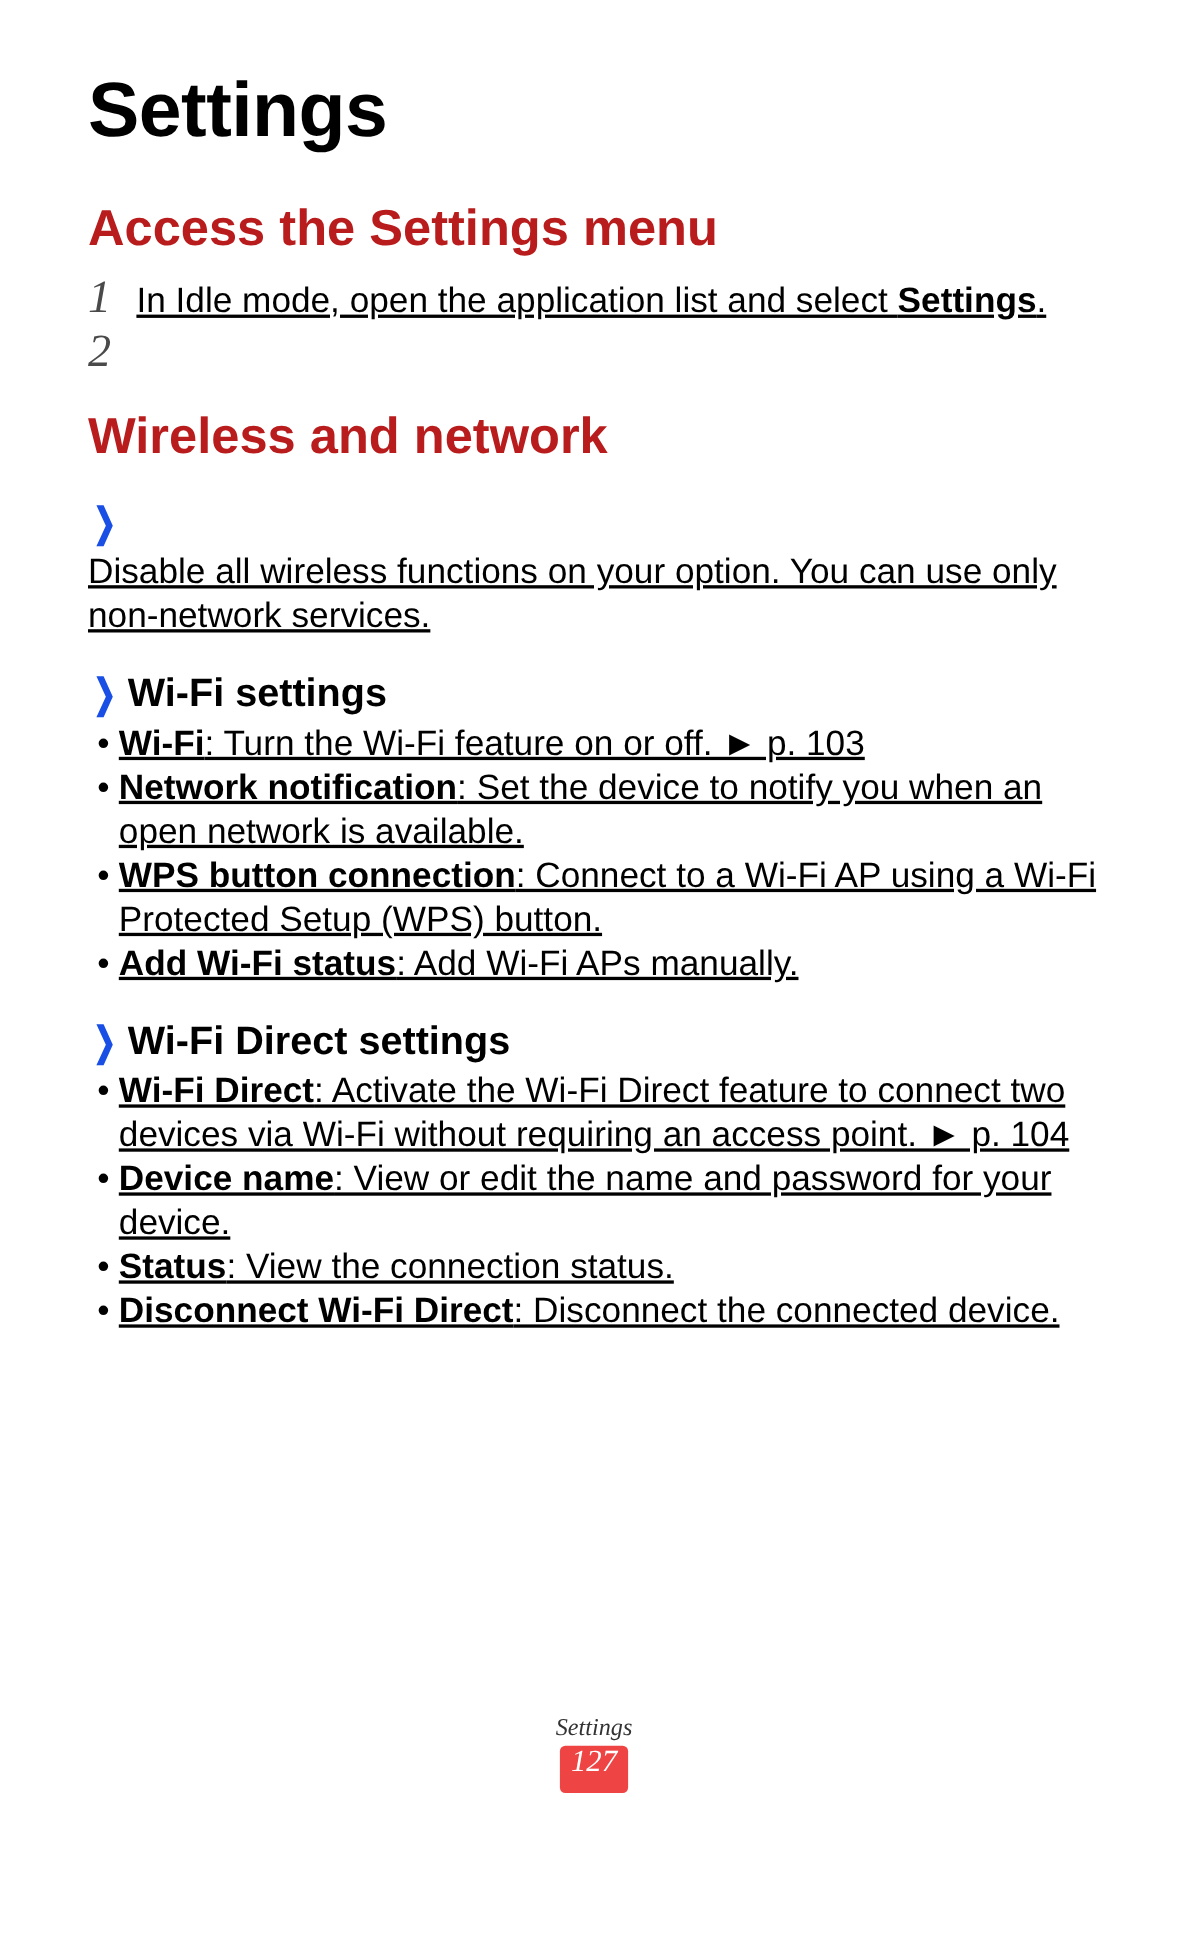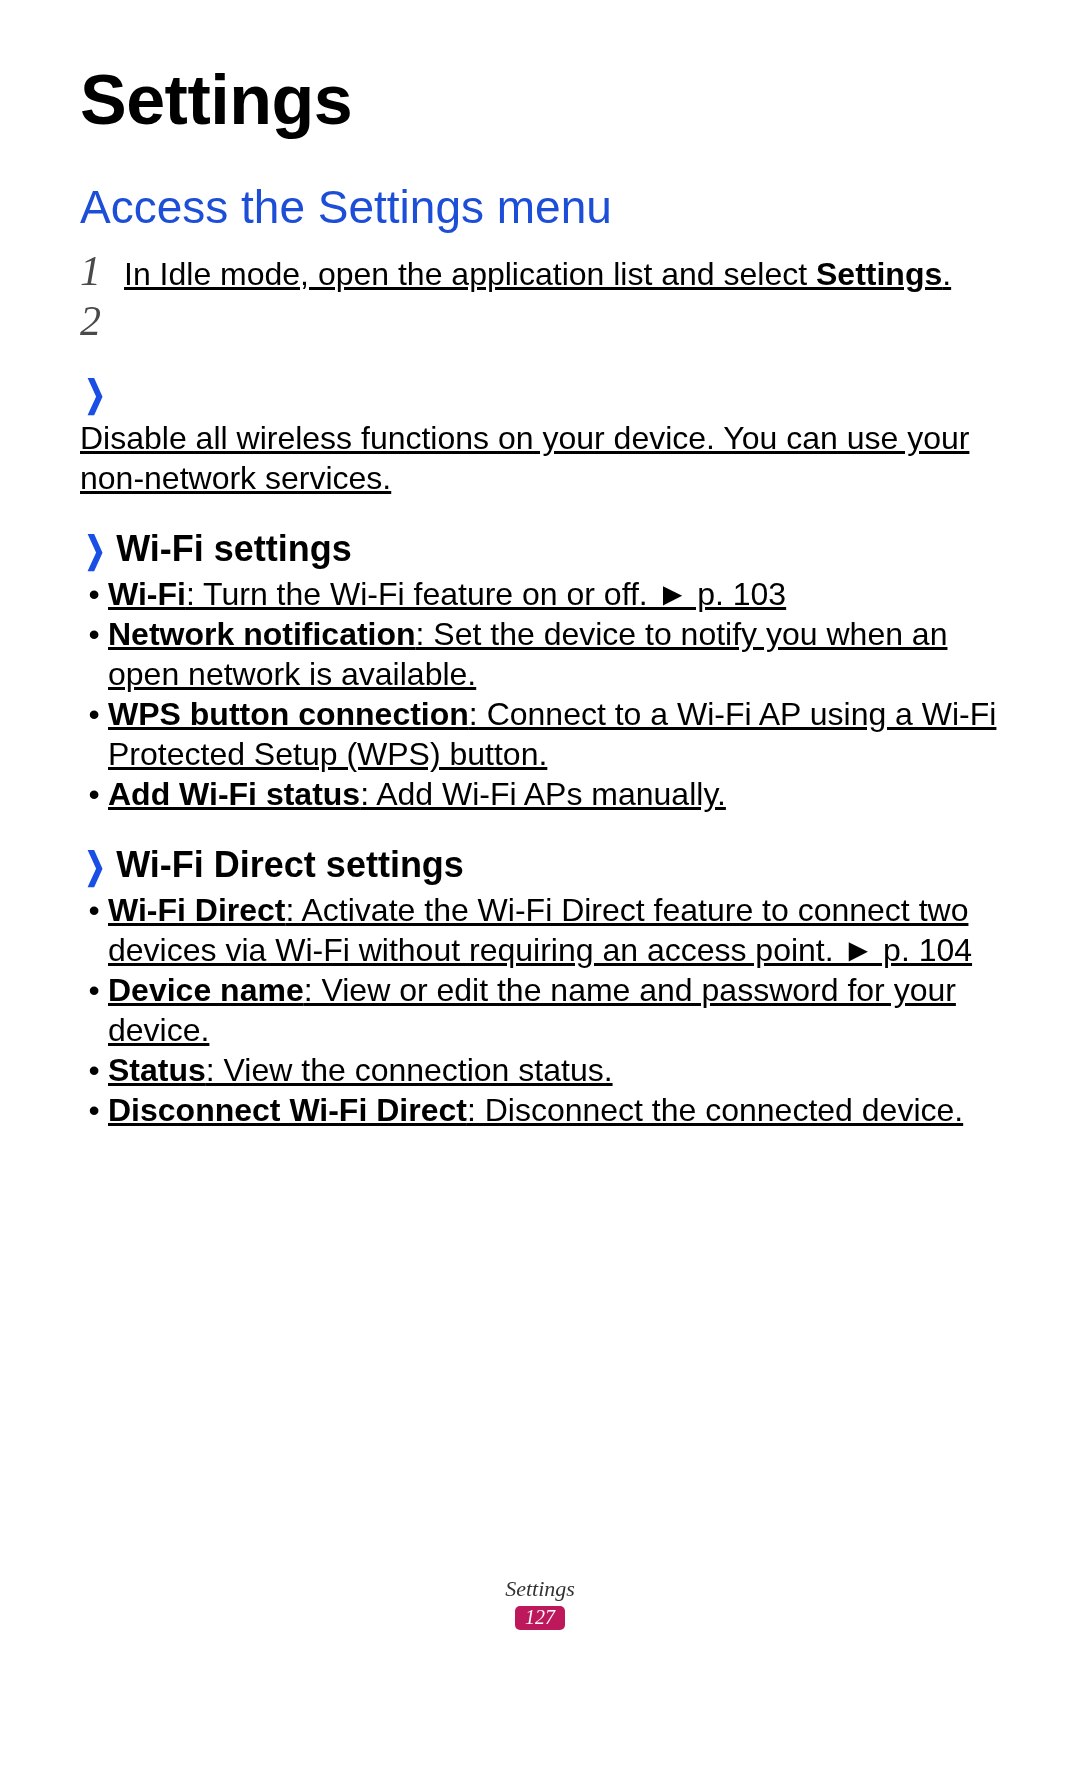--- a/index.html
+++ b/index.html
@@ -17,22 +17,22 @@
     color: #000;
   }
   .page-title {
     font-size: 70px;
     font-weight: 700;
     margin: 0 0 40px 0;
     letter-spacing: -0.5px;
   }
   .section-heading {
     font-size: 46px;
-    font-weight: 400;
-    color: #1d4ed8;
+    font-weight: 700;
+    color: #b91c1c;
     margin: 22px 0 16px 0;
   }
   .step-list {
     margin: 0 0 28px 0;
   }
   .step {
     display: flex;
     align-items: baseline;
     margin-bottom: 6px;
   }
@@ -93,26 +93,26 @@
   }
   .footer-label {
     font-style: italic;
     font-size: 22px;
     color: #333;
     font-family: "Times New Roman", Georgia, serif;
     margin-bottom: 4px;
   }
   .footer-badge {
     display: inline-block;
-    background: #be185d;
+    background: #ef4444;
     color: #fff;
     font-style: italic;
     font-family: "Times New Roman", Georgia, serif;
-    font-size: 20px;
-    padding: 0px 10px 2px 10px;
+    font-size: 28px;
+    padding: 0px 10px 12px 10px;
     border-radius: 5px;
     line-height: 1.1;
   }
 </style>
 </head>
 <body>
 
 <div class="page">
 
   <h1 class="page-title">Settings</h1>
@@ -123,25 +123,26 @@
       <div class="step-num">1</div>
       <div class="step-text">
         <span>In Idle mode, open the application list and select </span><span class="bold">Settings</span><span>.</span>
       </div>
     </div>
     <div class="step">
       <div class="step-num">2</div>
     </div>
   </div>
 
+  <div class="section-heading">Wireless and network</div>
 
   <div class="sub-heading">
     <span class="chev">❯</span>
   </div>
-  <div class="sub-desc">Disable all wireless functions on your device. You can use your non-network services.</div>
+  <div class="sub-desc">Disable all wireless functions on your option. You can use only non-network services.</div>
 
   <div class="sub-heading">
     <span class="chev">❯</span>
     <span>Wi-Fi settings</span>
   </div>
   <div class="bullet-list">
     <div class="bullet">
       <div class="bullet-mark">•</div>
       <div class="bullet-text"><span class="bold">Wi-Fi</span><span>: Turn the Wi-Fi feature on or off. ► p. 103</span></div>
     </div>

